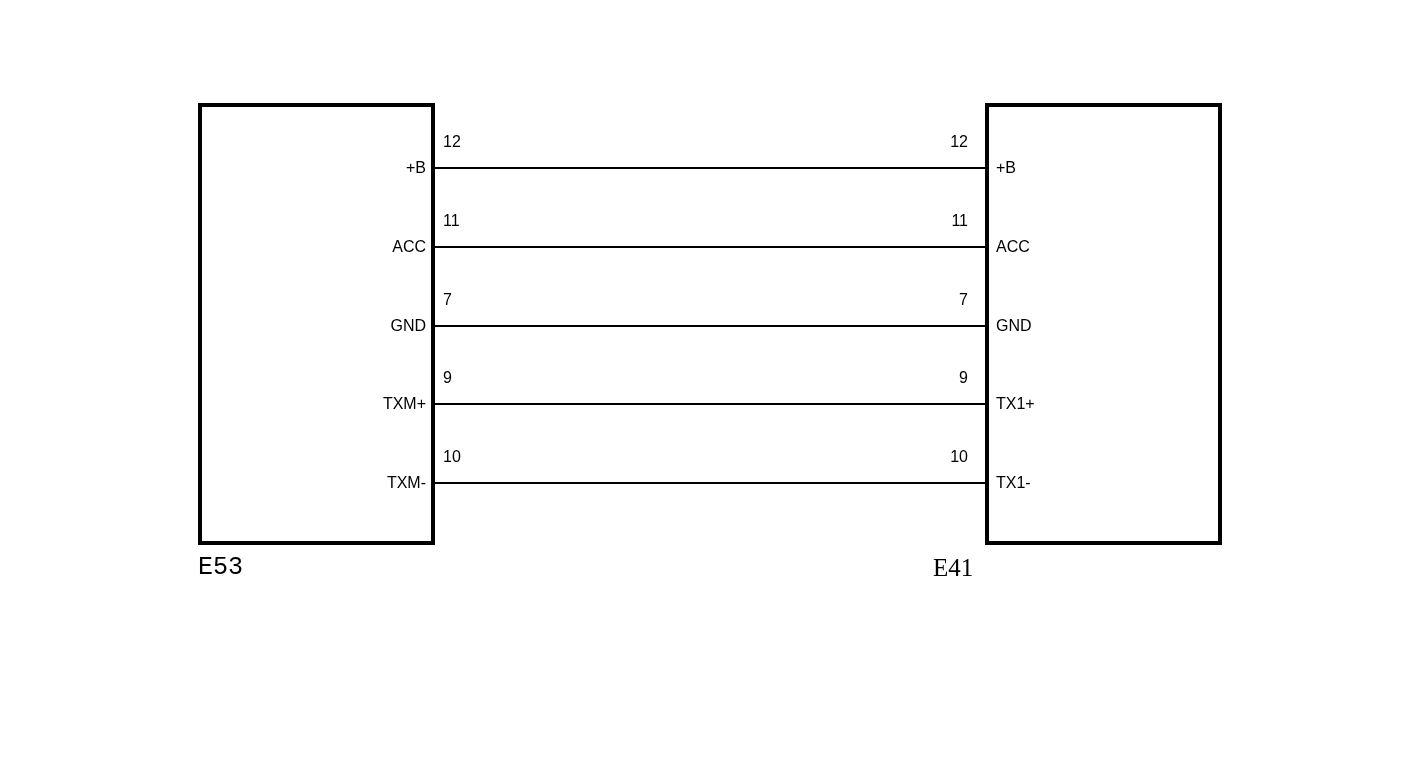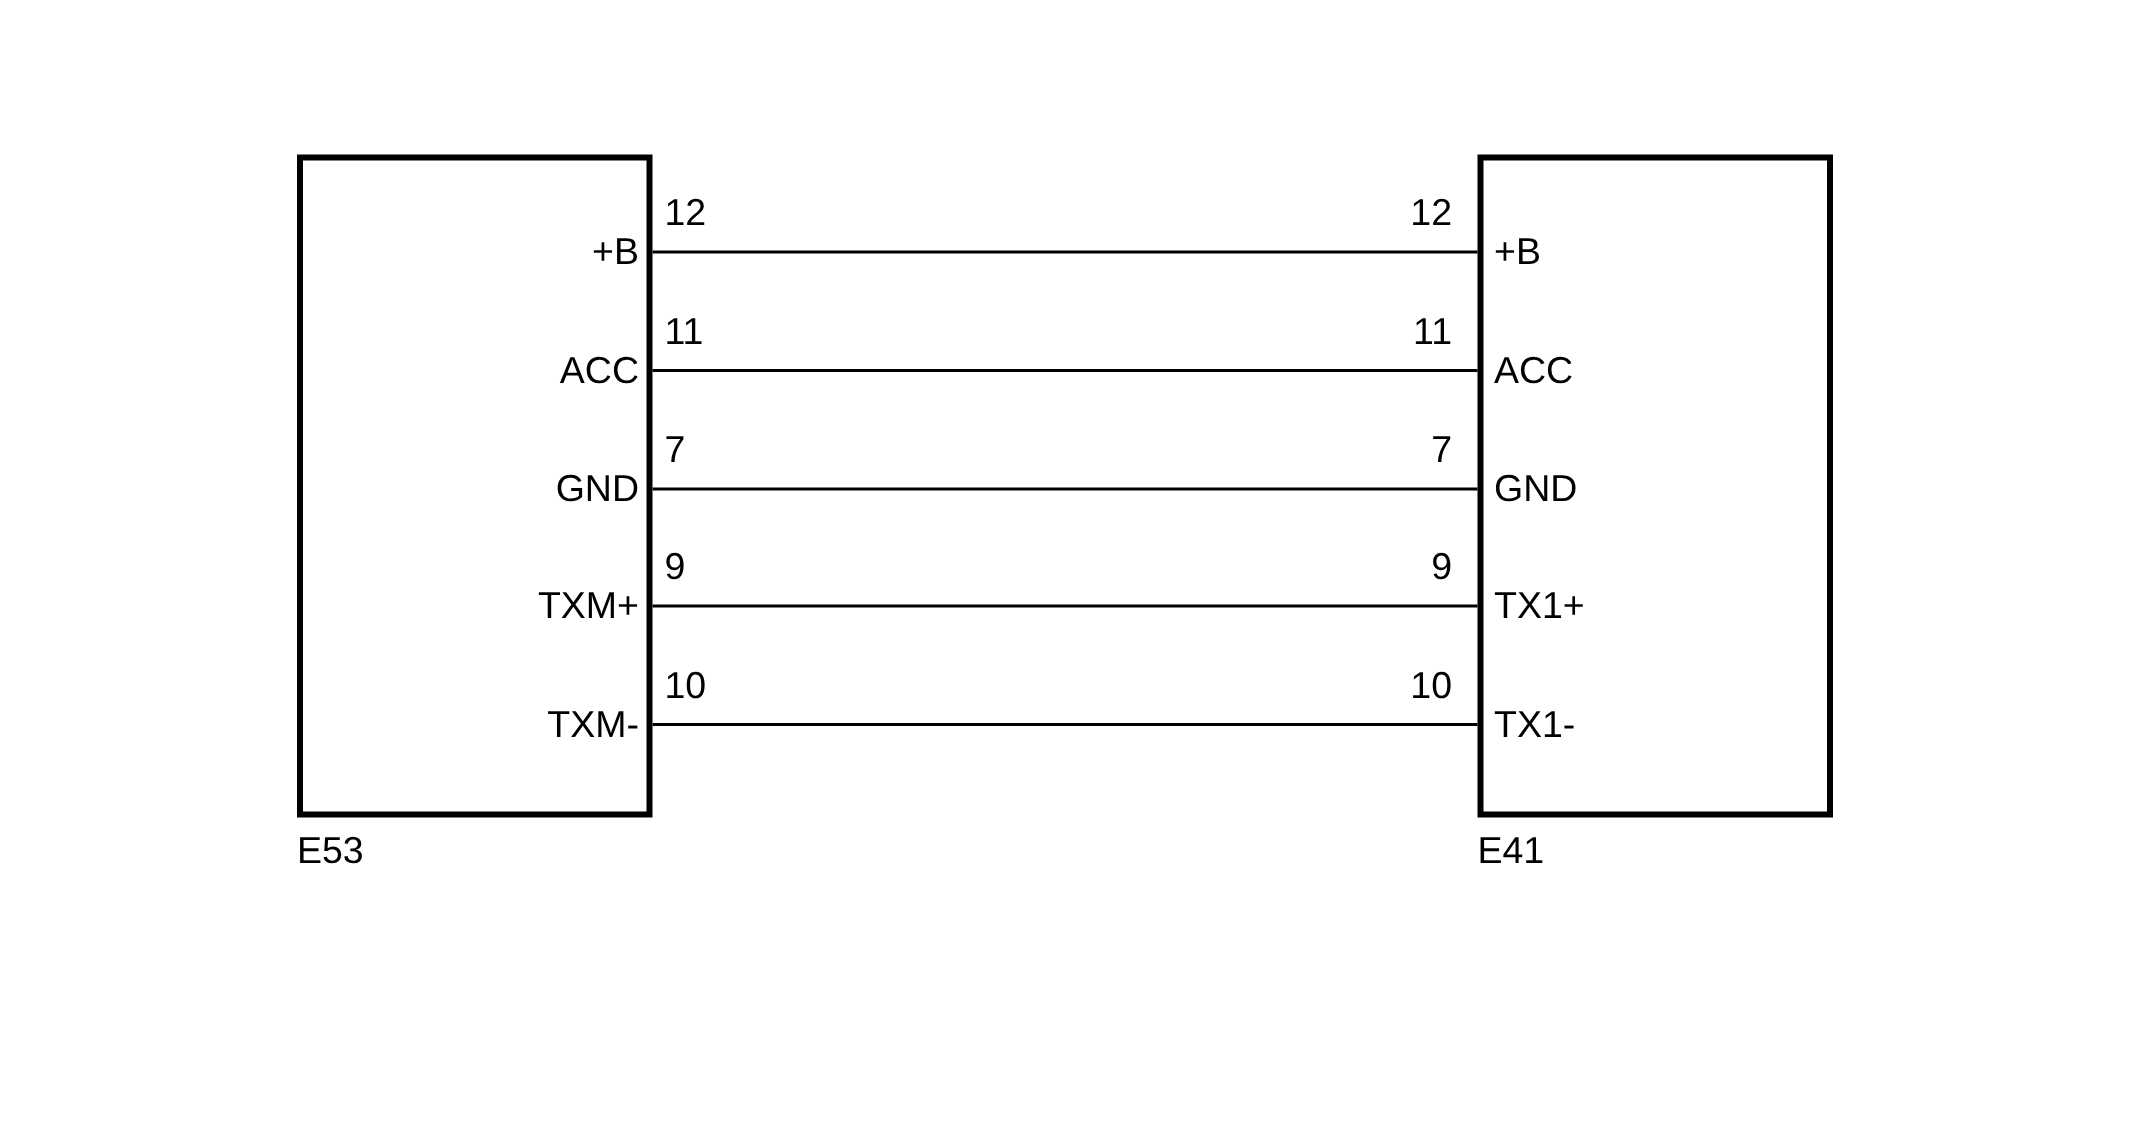--- a/index.html
+++ b/index.html
@@ -28,40 +28,40 @@
   .connector-box.left  { left: 198px; }
   .connector-box.right { left: 985px; }
 
   .caption {
     position: absolute;
     top: 552px;
     font-size: 25px;
     line-height: 31px;
     white-space: nowrap;
   }
-  .caption.left  { left: 198px; }
-  .caption.right { left: 985px; }
+  .caption.left  { left: 198px; font-family: Liberation Mono, monospace; }
+  .caption.right { left: 933px; font-family: Liberation Serif, serif; }
 
   .wire-row {
     position: absolute;
     left: 0;
     width: 1424px;
     height: 0;
   }
   .wire-line {
     position: absolute;
     left: 435px;
     width: 550px;
     top: -1px;
     height: 2px;
     background: #000000;
   }
   .pin-text {
     position: absolute;
-    font-size: 25px;
+    font-size: 16px;
     line-height: 30px;
     white-space: nowrap;
   }
   .pin-label-left {
     left: 205px;
     width: 221px;
     text-align: right;
     top: -15px;
   }
   .pin-label-right {

